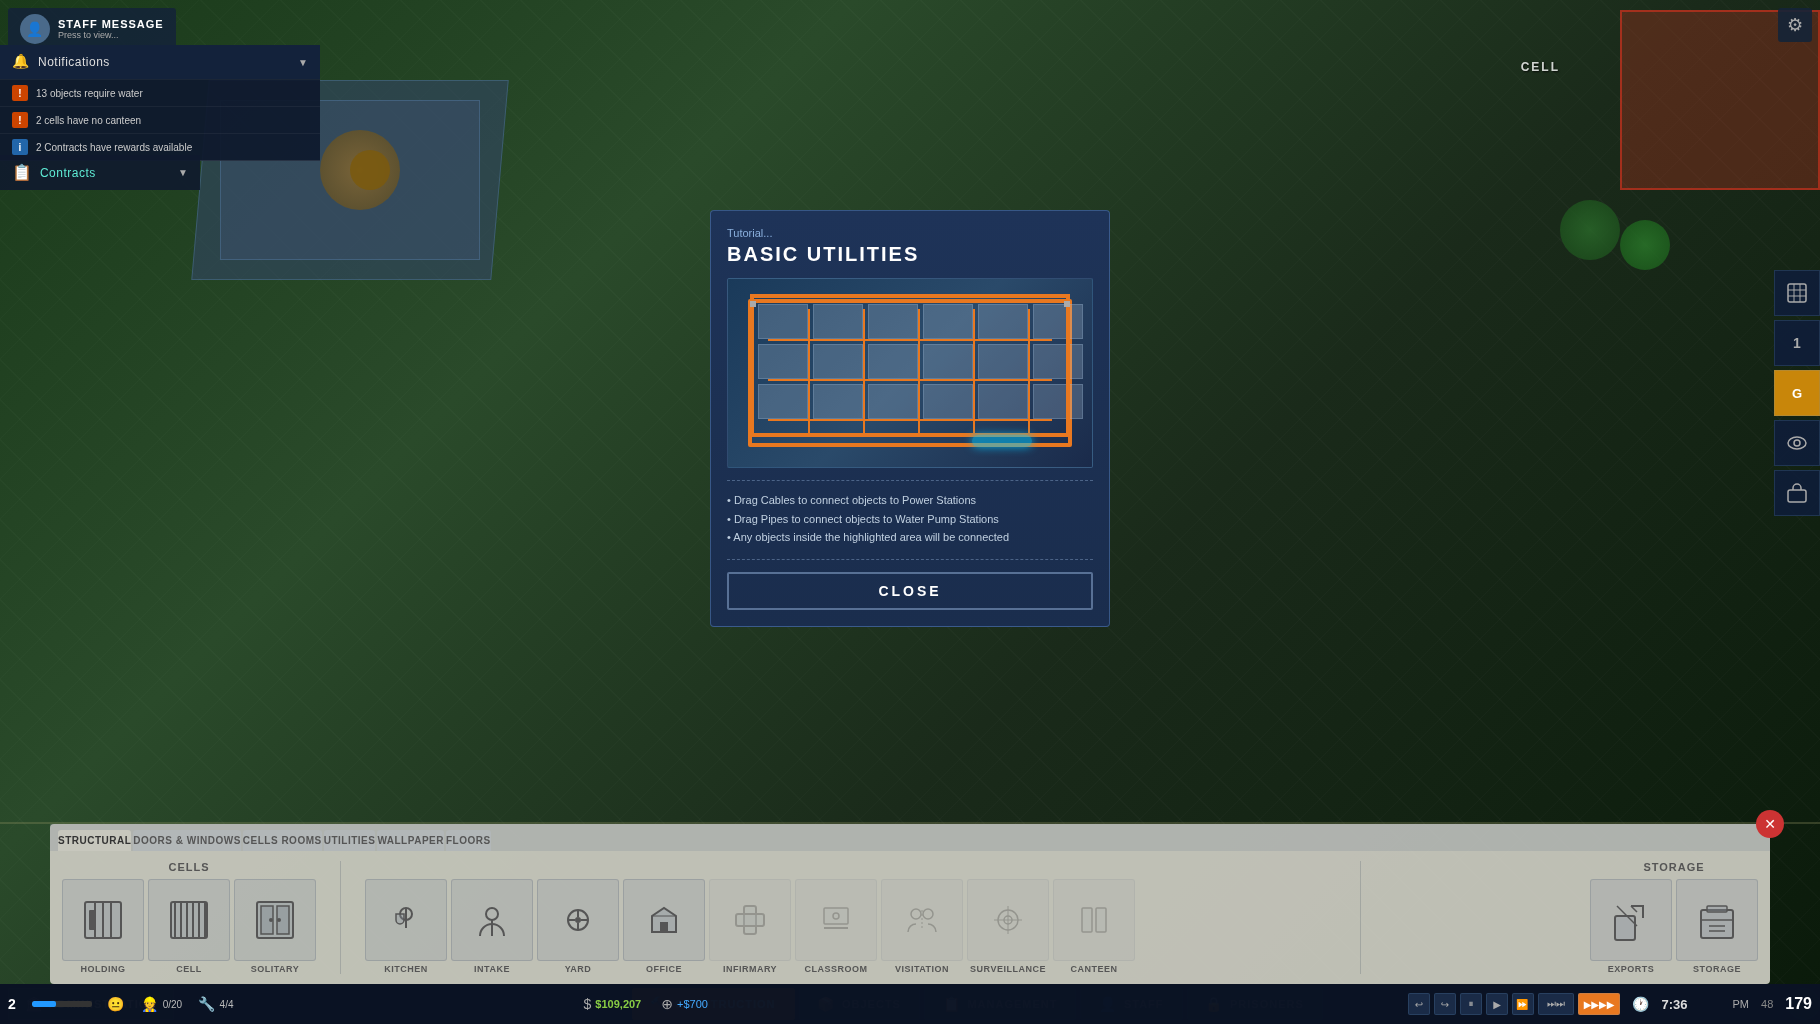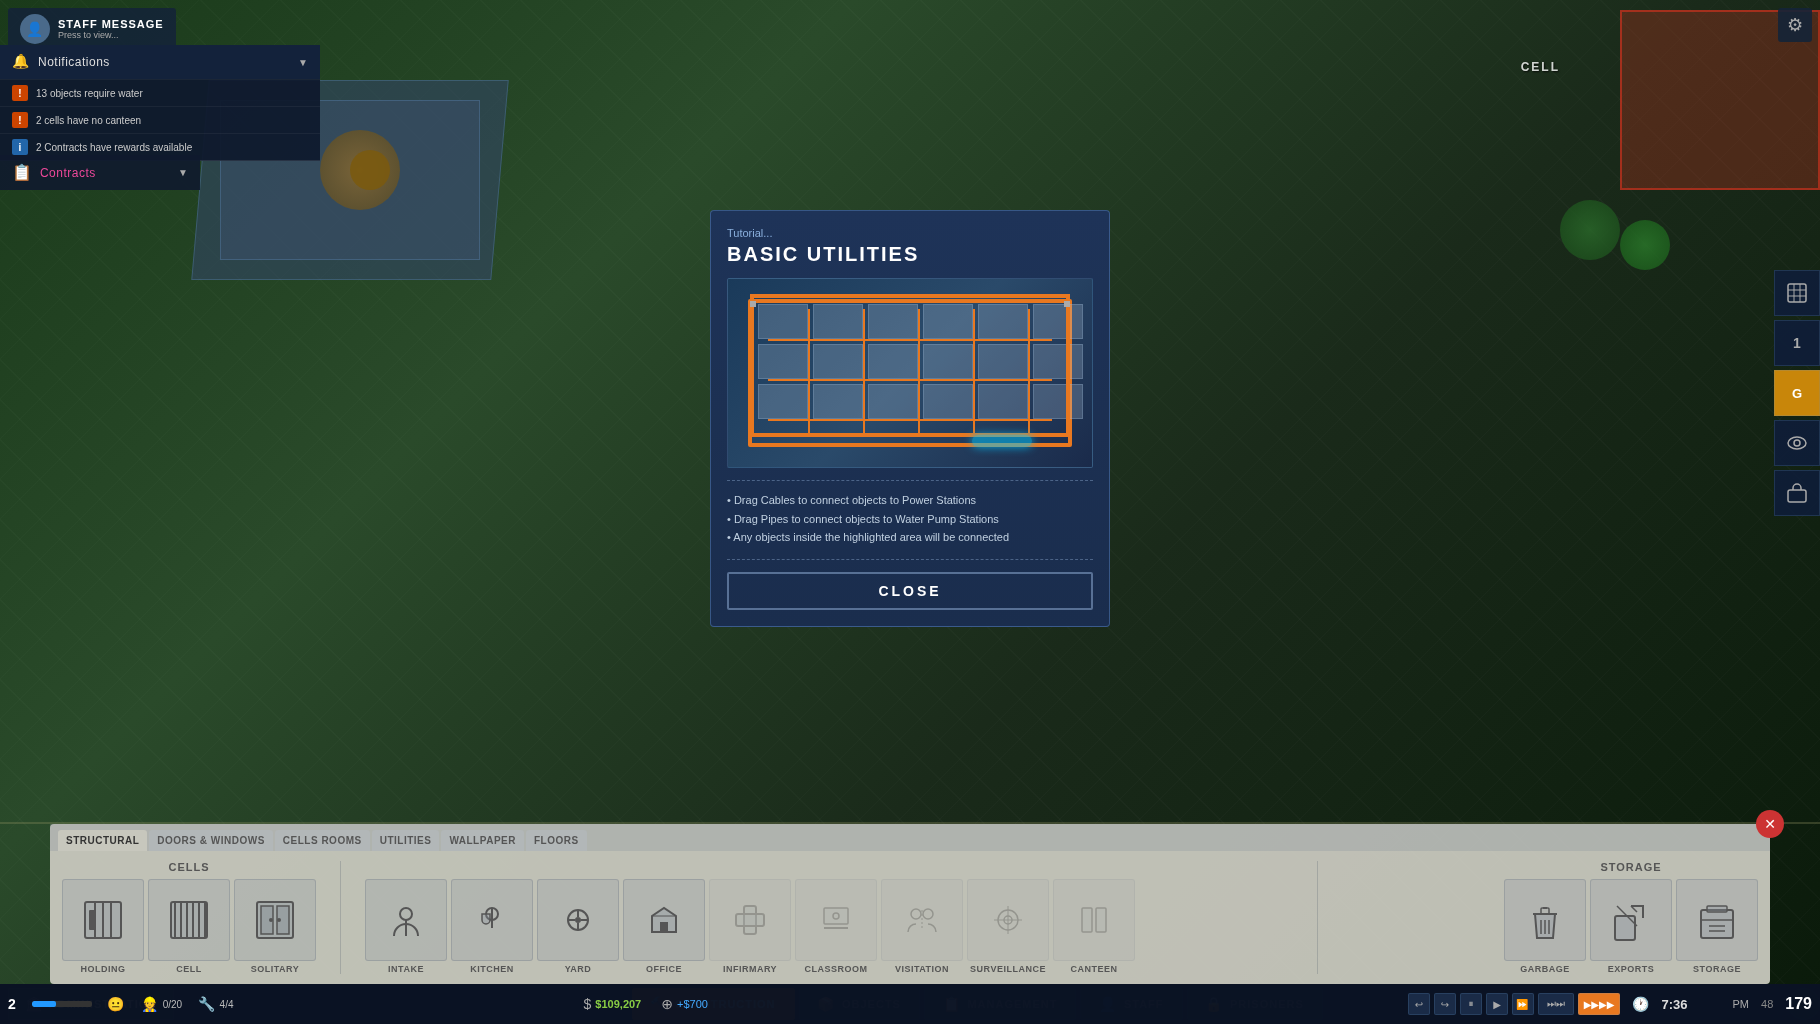--- a/index.html
+++ b/index.html
@@ -180,21 +180,21 @@
       padding: 8px 12px;
     }
 
     #contracts-icon {
       font-size: 16px;
       color: #aaa;
     }
 
     #contracts-text {
       font-size: 12px;
-      color: #ec4899;
+      color: #5eead4;
       letter-spacing: 0.5px;
     }
 
     #contracts-arrow {
       color: #aaa;
       font-size: 10px;
       margin-left: auto;
     }
 
     
@@ -352,21 +352,21 @@
 
     #panel-tabs {
       display: flex;
       background: rgba(140,150,160,0.3);
       padding: 0 8px;
       padding-top: 6px;
       gap: 2px;
     }
 
     .panel-tab {
-      padding: 5px 8px;
+      padding: 5px 0;
       font-size: 10px;
       font-weight: bold;
       letter-spacing: 0.5px;
       color: #555;
       cursor: pointer;
       border-radius: 3px 3px 0 0;
       background: rgba(180,185,190,0.6);
     }
 
     .panel-tab.active {
@@ -846,35 +846,35 @@
 
     <div class="room-divider"></div>
 
     <div class="room-group">
       <div class="room-group-title">&nbsp;</div>
       <div class="room-items">
         <div class="room-item">
           <div class="room-icon">
             <svg width="40" height="40" viewBox="0 0 40 40" fill="none">
               <circle cx="20" cy="14" r="6" stroke="#555" stroke-width="2" fill="none"></circle>
-              <path d="M8 36c0-6.627 5.373-12 12-12h0c6.627 0 12 5.373 12 12" stroke="#555" stroke-width="2" fill="none"></path>
-              <line x1="20" y1="20" x2="20" y2="36" stroke="#555" stroke-width="2"></line>
-            </svg>
-          </div>
-          <span class="room-label">INTAKE</span>
+              <path d="M14 14 h-4 v6 a4 4 0 008 0 v-6z" stroke="#555" stroke-width="1.5" fill="rgba(140,150,160,0.3)"></path>
+              <line x1="20" y1="8" x2="20" y2="28" stroke="#555" stroke-width="2"></line>
+            </svg>
+          </div>
+          <span class="room-label">KITCHEN</span>
         </div>
         <div class="room-item">
           <div class="room-icon">
             <svg width="40" height="40" viewBox="0 0 40 40" fill="none">
               <circle cx="20" cy="14" r="6" stroke="#555" stroke-width="2" fill="none"></circle>
-              <path d="M14 14 h-4 v6 a4 4 0 008 0 v-6z" stroke="#555" stroke-width="1.5" fill="rgba(140,150,160,0.3)"></path>
-              <line x1="20" y1="8" x2="20" y2="28" stroke="#555" stroke-width="2"></line>
-            </svg>
-          </div>
-          <span class="room-label">KITCHEN</span>
+              <path d="M8 36c0-6.627 5.373-12 12-12h0c6.627 0 12 5.373 12 12" stroke="#555" stroke-width="2" fill="none"></path>
+              <line x1="20" y1="20" x2="20" y2="36" stroke="#555" stroke-width="2"></line>
+            </svg>
+          </div>
+          <span class="room-label">INTAKE</span>
         </div>
         <div class="room-item">
           <div class="room-icon">
             <svg width="40" height="40" viewBox="0 0 40 40" fill="none">
               <circle cx="20" cy="20" r="10" stroke="#555" stroke-width="2" fill="none"></circle>
               <circle cx="20" cy="20" r="3" fill="#555"></circle>
               <line x1="20" y1="10" x2="20" y2="17" stroke="#555" stroke-width="2"></line>
               <line x1="20" y1="23" x2="20" y2="30" stroke="#555" stroke-width="2"></line>
               <line x1="10" y1="20" x2="17" y2="20" stroke="#555" stroke-width="2"></line>
               <line x1="23" y1="20" x2="30" y2="20" stroke="#555" stroke-width="2"></line>
@@ -943,34 +943,20 @@
           <span class="room-label">CANTEEN</span>
         </div>
       </div>
     </div>
 
     <div class="room-divider" style="margin-left:auto;"></div>
 
     <div class="room-group" style="margin-left:auto;">
       <div class="room-group-title">STORAGE</div>
       <div class="room-items">
-        <div class="room-item">
-          <div class="room-icon">
-            <svg width="44" height="44" viewBox="0 0 44 44" fill="none">
-              <path d="M12 16 L14 40 L30 40 L32 16 Z" stroke="#555" stroke-width="2" fill="rgba(140,150,160,0.3)"></path>
-              <line x1="10" y1="16" x2="34" y2="16" stroke="#555" stroke-width="2"></line>
-              <line x1="20" y1="10" x2="24" y2="10" stroke="#555" stroke-width="2"></line>
-              <rect x="18" y="10" width="8" height="6" rx="1" stroke="#555" stroke-width="1.5" fill="none"></rect>
-              <line x1="18" y1="22" x2="18" y2="36" stroke="#555" stroke-width="1.5"></line>
-              <line x1="22" y1="22" x2="22" y2="36" stroke="#555" stroke-width="1.5"></line>
-              <line x1="26" y1="22" x2="26" y2="36" stroke="#555" stroke-width="1.5"></line>
-            </svg>
-          </div>
-          <span class="room-label">GARBAGE</span>
-        </div>
         <div class="room-item">
           <div class="room-icon">
             <svg width="44" height="44" viewBox="0 0 44 44" fill="none">
               <rect x="6" y="18" width="20" height="24" rx="2" stroke="#555" stroke-width="2" fill="rgba(140,150,160,0.3)"></rect>
               <line x1="8" y1="8" x2="28" y2="28" stroke="#555" stroke-width="1.5"></line>
               <path d="M22 8 L34 8 L34 20" stroke="#555" stroke-width="2" fill="none"></path>
               <line x1="28" y1="14" x2="22" y2="8" stroke="#555" stroke-width="1.5"></line>
             </svg>
           </div>
           <span class="room-label">EXPORTS</span>

